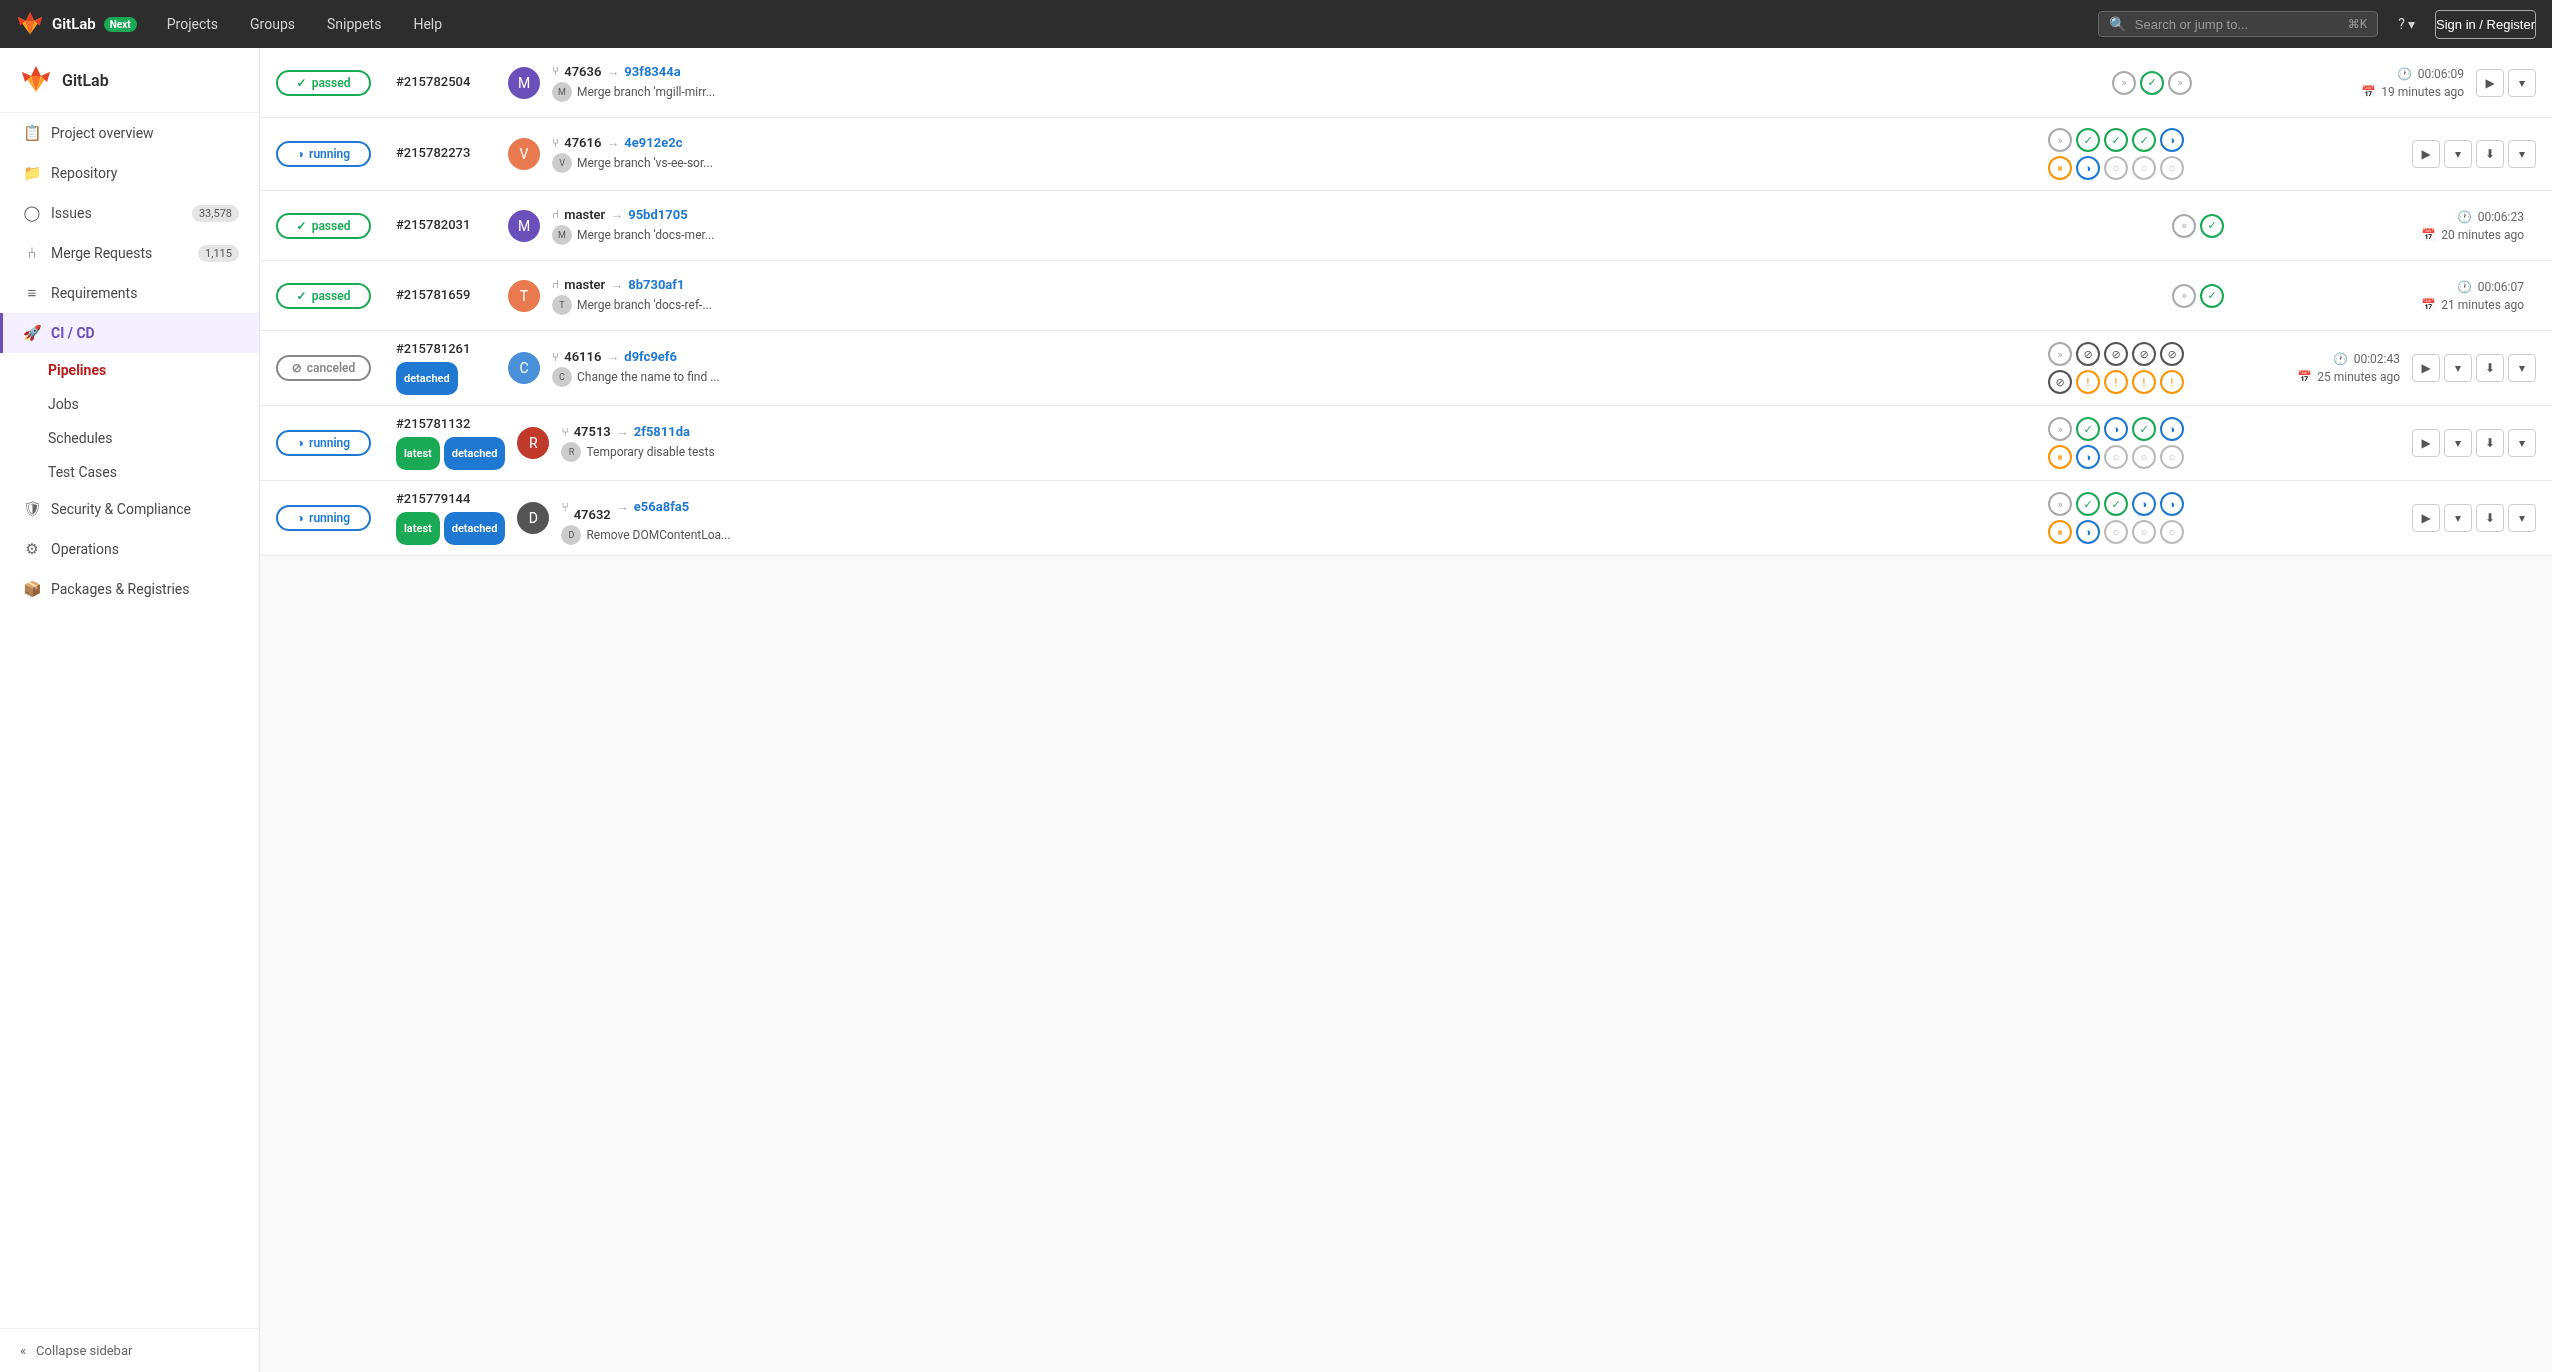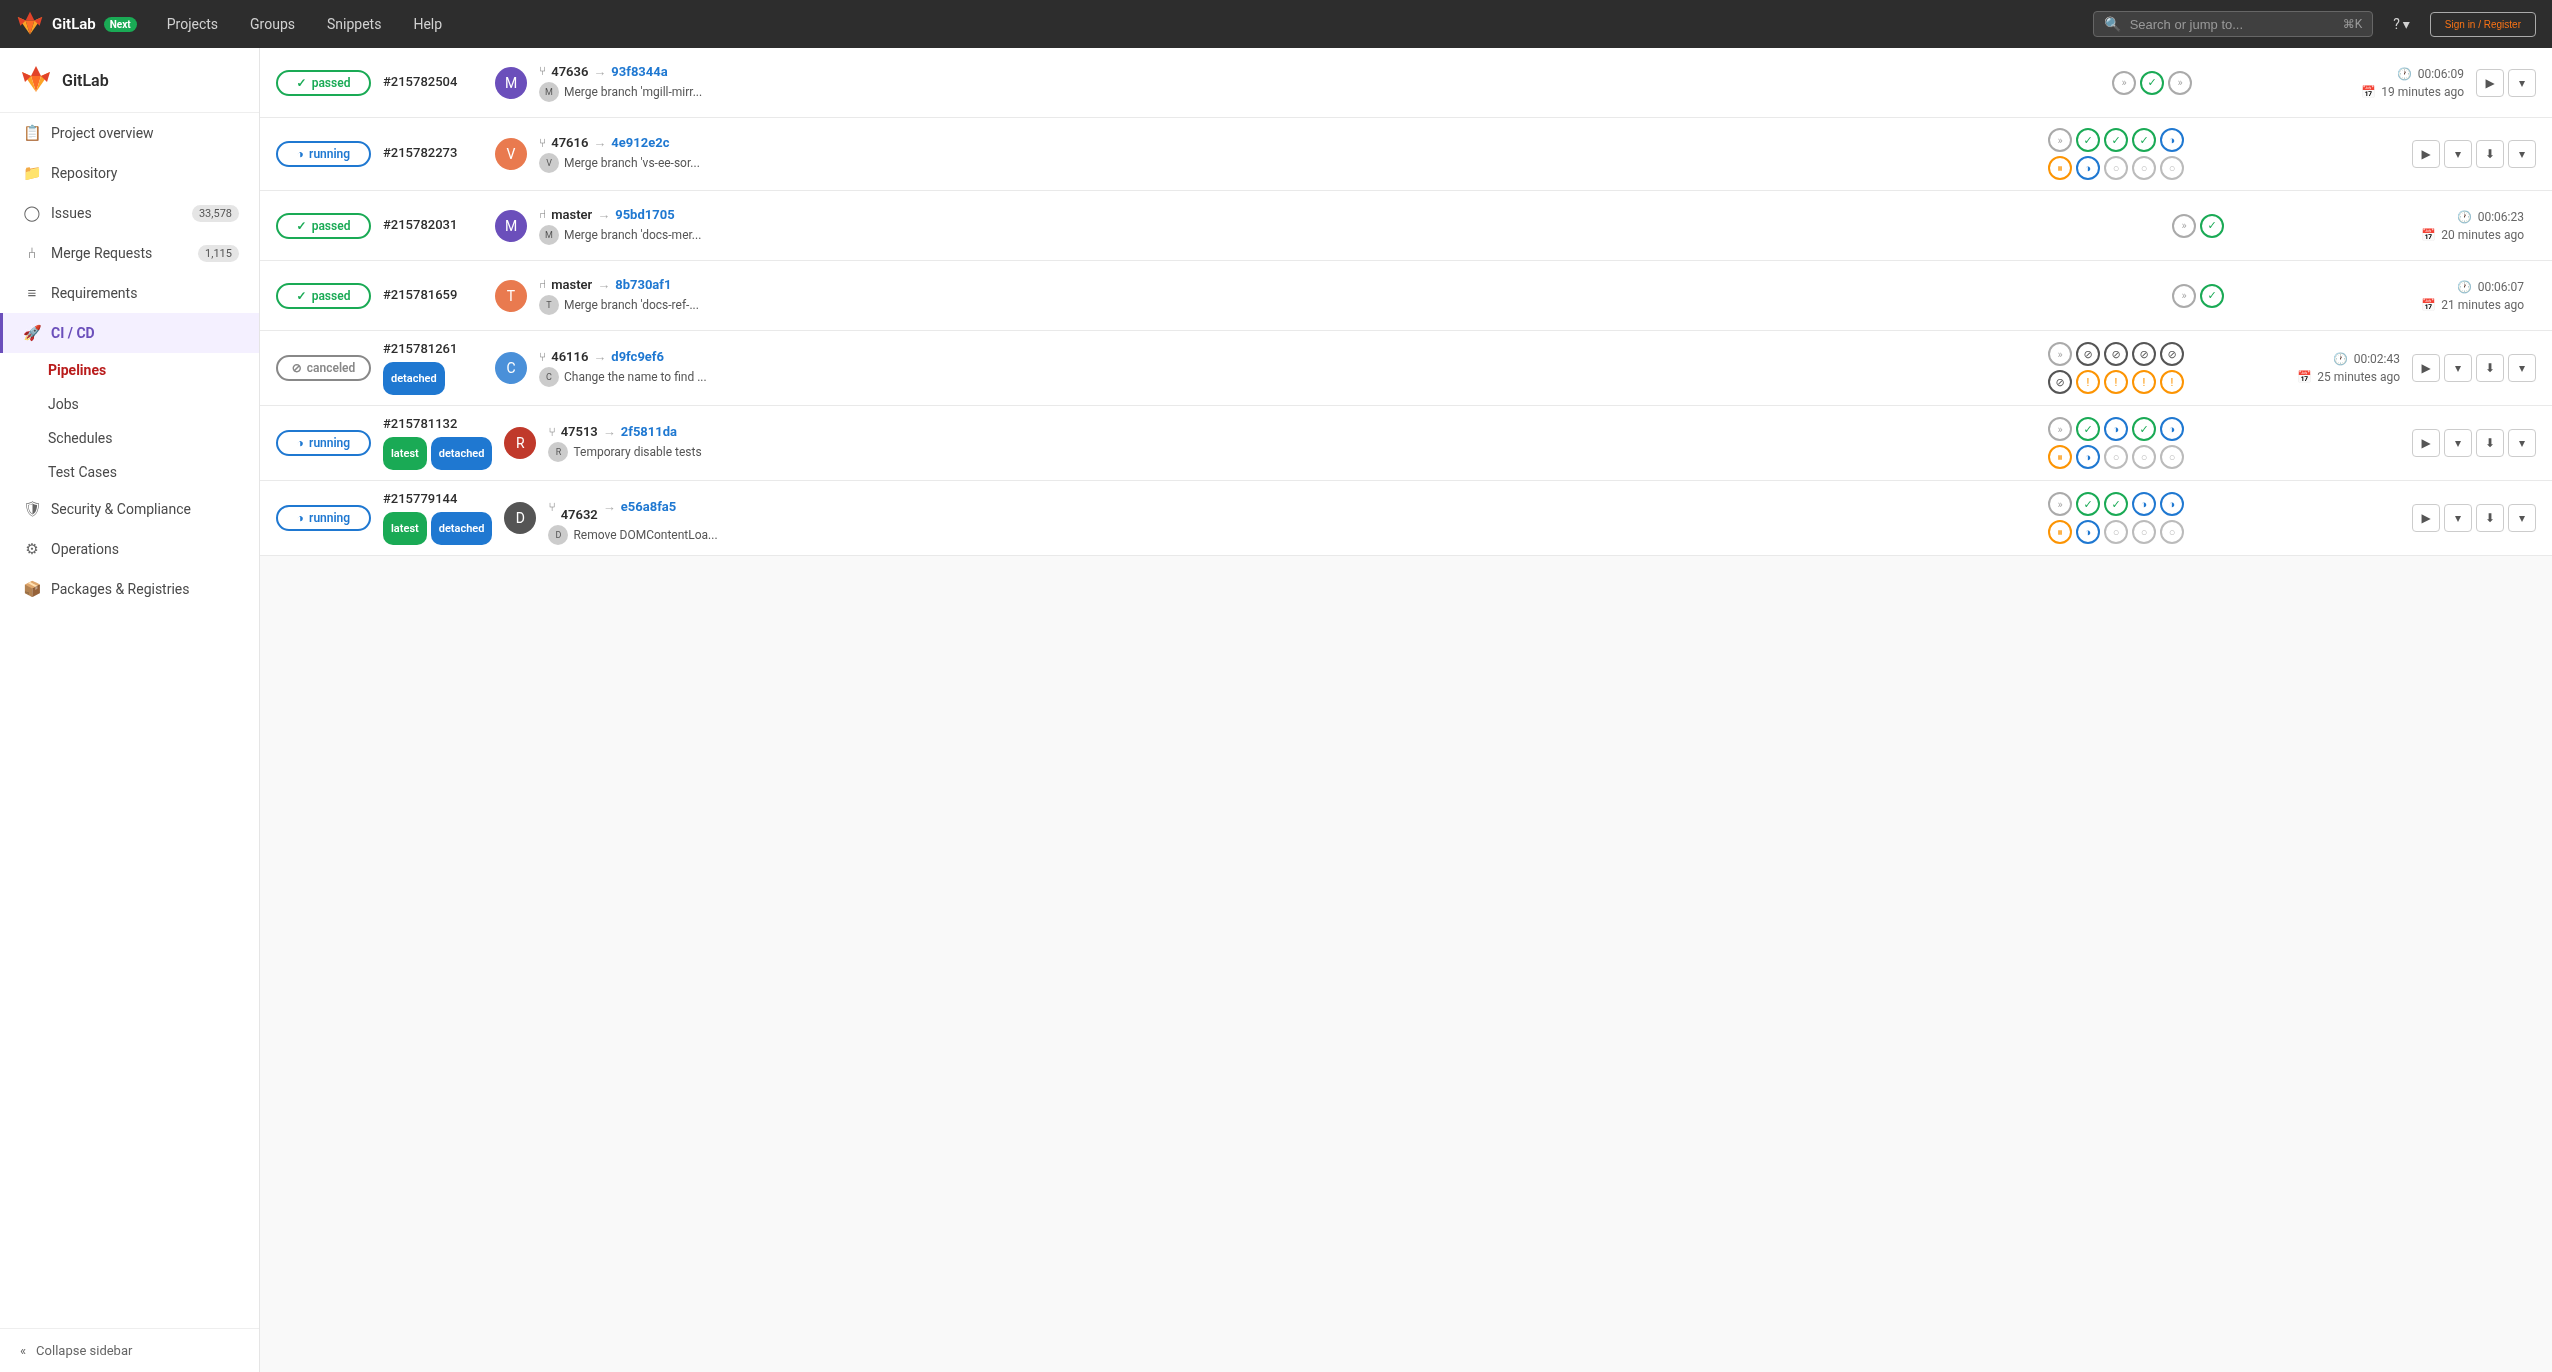--- a/index.html
+++ b/index.html
@@ -29,21 +29,21 @@
       border: 1px solid #666;
       border-radius: 4px;
       padding: 4px 10px;
       gap: 8px;
       width: 280px;
     }
     .top-nav .search-bar input { background: transparent; border: none; color: #ccc; font-size: 13px; outline: none; flex: 1; }
     .top-nav .search-bar input::placeholder { color: #999; }
     .top-nav .search-icon { color: #999; font-size: 14px; }
     .top-nav .help-btn { color: #d1d1d1; font-size: 14px; display: flex; align-items: center; gap: 3px; cursor: pointer; }
-    .top-nav .signin-btn { background: transparent; border: 1px solid #aaa; color: #f97316; padding: 6px 14px; border-radius: 4px; font-size: 10px; cursor: pointer; white-space: nowrap; }
+    .top-nav .signin-btn { background: transparent; border: 1px solid #aaa; color: #ffffff; padding: 6px 0; border-radius: 4px; font-size: 13px; cursor: pointer; white-space: nowrap; }
 
     
     .main-layout { display: flex; flex: 1; overflow: hidden; }
 
     
     .sidebar {
       width: 260px;
       background: #fff;
       border-right: 1px solid #e5e5e5;
       display: flex;
@@ -145,21 +145,21 @@
       display: inline-block;
       padding: 10px 8px;
       border-radius: 10px;
       font-size: 11px;
       font-weight: 600;
       margin-top: 3px;
     }
     .tag-latest { background: #1aaa55; color: #fff; }
     .tag-detached { background: #1f78d1; color: #fff; }
 
-    .pipeline-id-tags { display: flex; flex-direction: column; min-width: 100px; }
+    .pipeline-id-tags { display: flex; flex-direction: column; min-width: 100px; margin-left: 13px; }
 
     
     .fox-svg { width: 100%; height: 100%; }
   </style>
 </head>
 <body>
 
 <div class="top-nav">
   <div class="brand">
     <svg class="fox-svg" viewBox="0 0 32 32" width="28" height="28">

